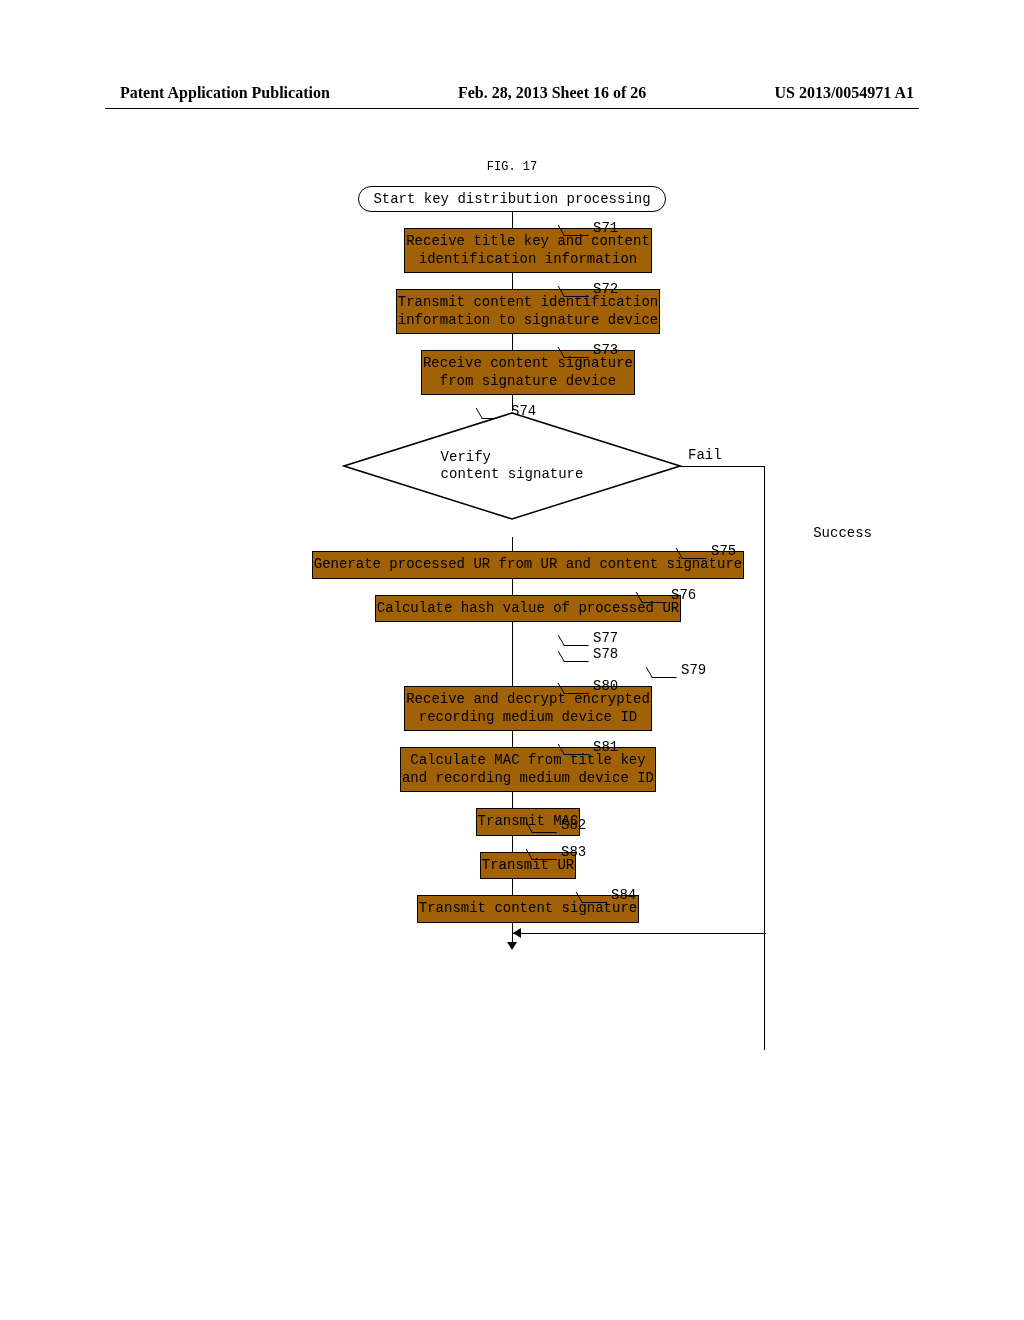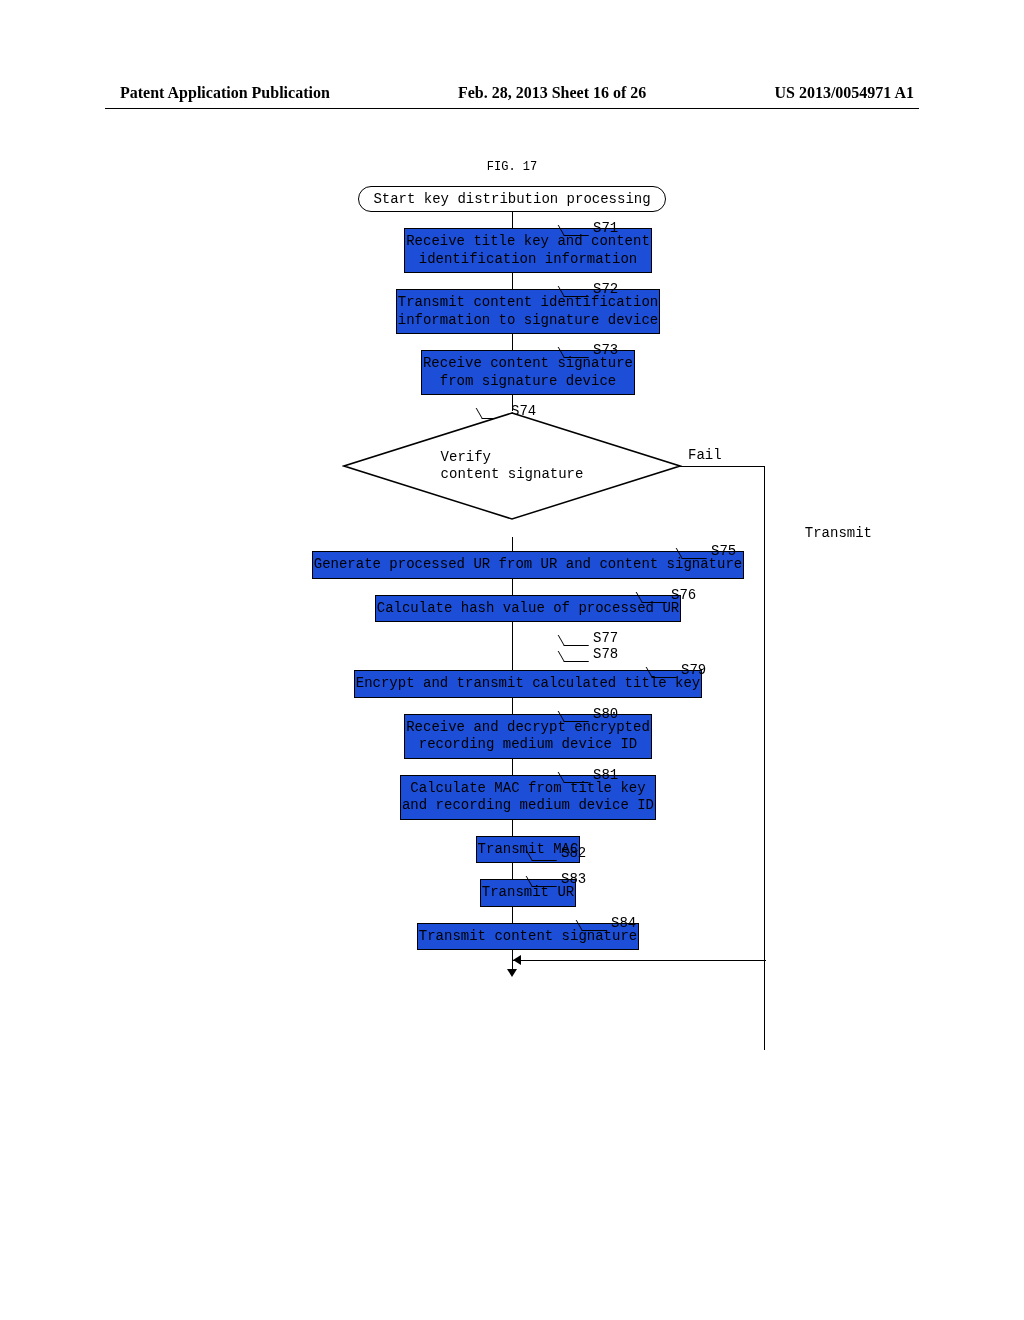--- a/index.html
+++ b/index.html
@@ -58,21 +58,21 @@
     border: 1.5px solid #000;
     border-radius: 22px;
     padding: 4px 14px;
     background: #fff;
     white-space: nowrap;
   }
   
   .box {
     border: 1.5px solid #000;
     padding: 4px 1px;
-    background: #1d4ed8;
+    background: #a16207;
     text-align: center;
     line-height: 1.25;
     margin-left: 32px;
   }
   
   .vline {
     width: 0;
     border-left: 1.5px solid #000;
     height: 16px;
   }
@@ -213,21 +213,21 @@
       <div class="decwrap">
         <svg width="340" height="110" viewBox="0 0 340 110">
           <polygon points="170,2 338,55 170,108 2,55" fill="#fff" stroke="#000" stroke-width="1.5"></polygon>
         </svg>
         <div class="dectext">Verify<br>content signature</div>
         <span class="declabel-right">Fail</span>
 
         <div class="failpath" style="top:55px; left:338px; width:84px;"></div>
         <div class="faildown" id="fail-vert" style="top: 55px; left: 422px; height: 584px;"></div>
       </div>
-      <span class="declabel-bottom" style="position:relative; top:4px;">Transmit</span>
+      <span class="declabel-bottom" style="position:relative; top:4px;">Success</span>
 
       <div class="vline" style="height:14px;"></div>
       <div class="steprow">
           <span class="steplabel" style="left:calc(50% + 170px);">S75</span>
         </div>
       <div class="box">Generate processed UR from UR and content signature</div>
 
       <div class="vline"></div>
       <div class="steprow">
           <span class="steplabel" style="left:calc(50% + 130px);">S76</span>
@@ -241,21 +241,20 @@
 
       <div class="vline"></div>
       <div class="steprow">
           <span class="steplabel">S78</span>
         </div>
 
       <div class="vline"></div>
       <div class="steprow">
           <span class="steplabel" style="left:calc(50% + 140px);text-align:right;">S79</span>
         </div>
-      <div class="box">Encrypt and transmit calculated title key</div>
 
       <div class="vline"></div>
       <div class="steprow">
           <span class="steplabel">S80</span>
         </div>
       <div class="box">Receive and decrypt encrypted<br>recording medium device ID</div>
 
       <div class="vline"></div>
       <div class="steprow">
           <span class="steplabel">S81</span>

